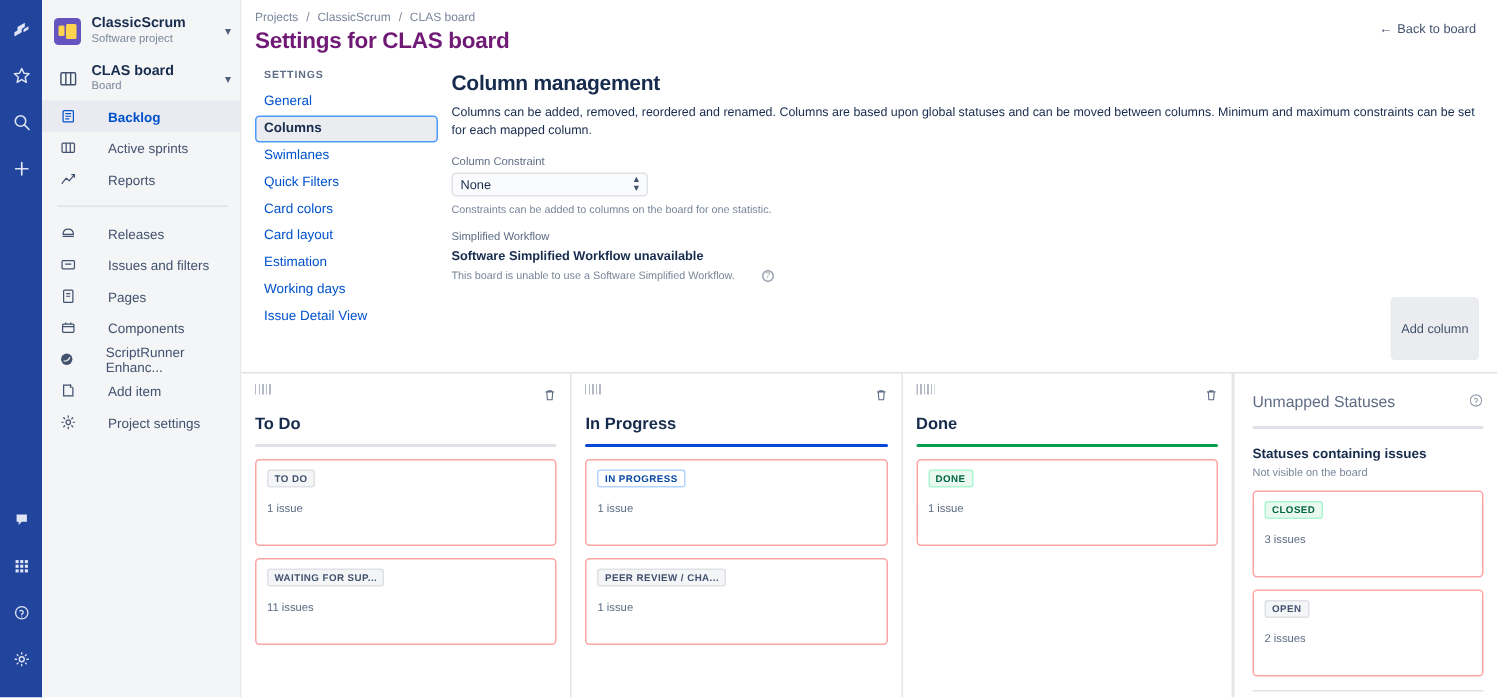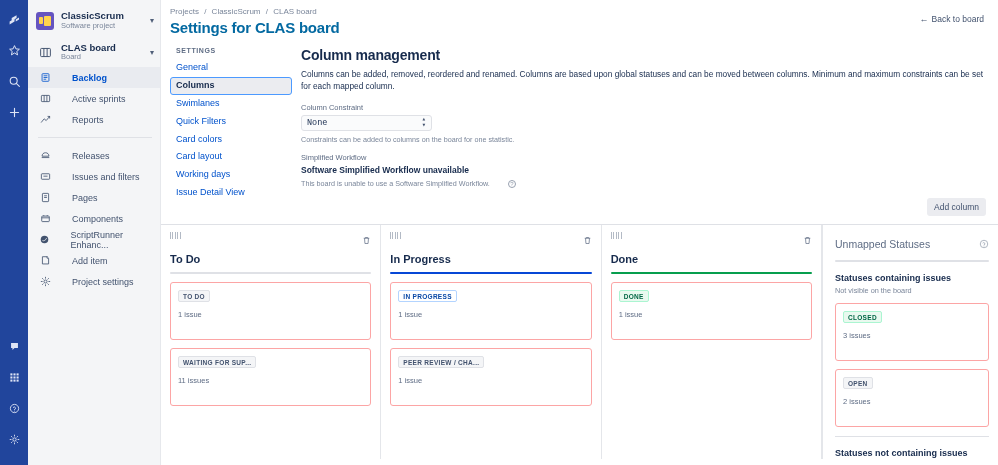--- a/index.html
+++ b/index.html
@@ -77,21 +77,21 @@
   .side-item.active { background: #e9ebf0; color: #0052cc; font-weight: bold; }
   .side-item.active .si-ico { color: #0052cc; }
   .side-sep { height:1px; background:#dfe1e6; margin: 7px 8px 7px 10px; }
 
   
   .main { flex: 1 1 auto; height: 465px; position: relative; background:#fff; overflow:hidden;}
   .topbar { padding: 7px 14px 0 9px; position:relative;}
   .crumbs { font-size: 8px; color: #7a869a; }
   .crumbs span.sep { margin: 0 3px; }
   .page-title {
-    font-size: 15px; font-weight: bold; color: #0369a1;
+    font-size: 15px; font-weight: bold; color: #701a75;
     margin-top: 3px; letter-spacing: -0.2px;
   }
   .back-board {
     position: absolute; right: 14px; top: 14px;
     font-size: 8.5px; color: #42526e;
     display:flex; align-items:center; gap:3px;
   }
   .back-arrow { font-size: 9px; color:#42526e; }
 
   
@@ -111,36 +111,36 @@
   }
 
   .content { flex: 1 1 auto; padding-left: 9px; padding-right: 12px; }
   .sec-title { font-size: 14px; font-weight: bold; color:#172b4d; letter-spacing:-0.2px;}
   .sec-desc { font-size: 8.3px; color: #172b4d; margin-top: 5px; line-height: 1.45; }
   .field-label { font-size: 7.5px; color:#5e6c84; margin-top: 11px; }
   .select-box {
     margin-top: 3px; width: 131px; height: 16px;
     border: 1px solid #dfe1e6; border-radius: 3px; background:#fafbfc;
     display:flex; align-items:center; justify-content:space-between;
-    padding: 0 5px; font-size: 8.5px; color:#172b4d;font-family:Liberation Mono, monospace;
+    padding: 0 5px; font-size: 8.5px; color:#172b4d;
   }
   .select-arrows { font-size:7px; color:#42526e; line-height:0.8; display:flex; flex-direction:column;}
   .hint { font-size: 7.2px; color:#7a869a; margin-top: 4px; }
   .sw-label { font-size: 7.5px; color:#5e6c84; margin-top: 9px; }
   .sw-title { font-size: 8.5px; font-weight: bold; color:#172b4d; margin-top: 3px;}
   .sw-note { font-size: 7.2px; color:#7a869a; margin-top: 4px; display:flex; align-items:center; gap:18px;}
   .q-ico {
     width:8px; height:8px; border-radius:50%; border:1px solid #97a0af;
     color:#97a0af; font-size:6px; display:inline-flex; align-items:center;
     justify-content:center; line-height:1;
   }
   .addcol-row { display:flex; justify-content:flex-end; margin-top: 10px; }
   .add-col-btn {
     background:#ebecf0; color:#42526e; font-size:8.5px;
-    border-radius:3px; padding:4px 7px;
+    border-radius:3px; padding:16px 7px;
   }
   .divider { height:1px; background:#dfe1e6; margin-top: 8px; }
 
   
   .board {
     display: flex; margin-top: 0px; height: 234px;
   }
   .col {
     flex: 1 1 0; min-width:0; padding: 6px 9px 0 9px;
     border-right: 1px solid #e4e6ea;
@@ -388,20 +388,21 @@
     <div class="body-wrap">
 
       <div class="settings-nav">
         <div class="settings-label">SETTINGS</div>
         <div class="snav-item">General</div>
         <div class="snav-item active">Columns</div>
         <div class="snav-item">Swimlanes</div>
         <div class="snav-item">Quick Filters</div>
         <div class="snav-item">Card colors</div>
         <div class="snav-item">Card layout</div>
+        <div class="snav-item">Estimation</div>
         <div class="snav-item">Working days</div>
         <div class="snav-item">Issue Detail View</div>
       </div>
 
       <div class="content">
         <div class="sec-title">Column management</div>
         <div class="sec-desc">Columns can be added, removed, reordered and renamed. Columns are based upon global statuses and can be moved between columns. Minimum and maximum constraints can be set for each mapped column.</div>
 
         <div class="field-label">Column Constraint</div>
         <div class="select-box">

